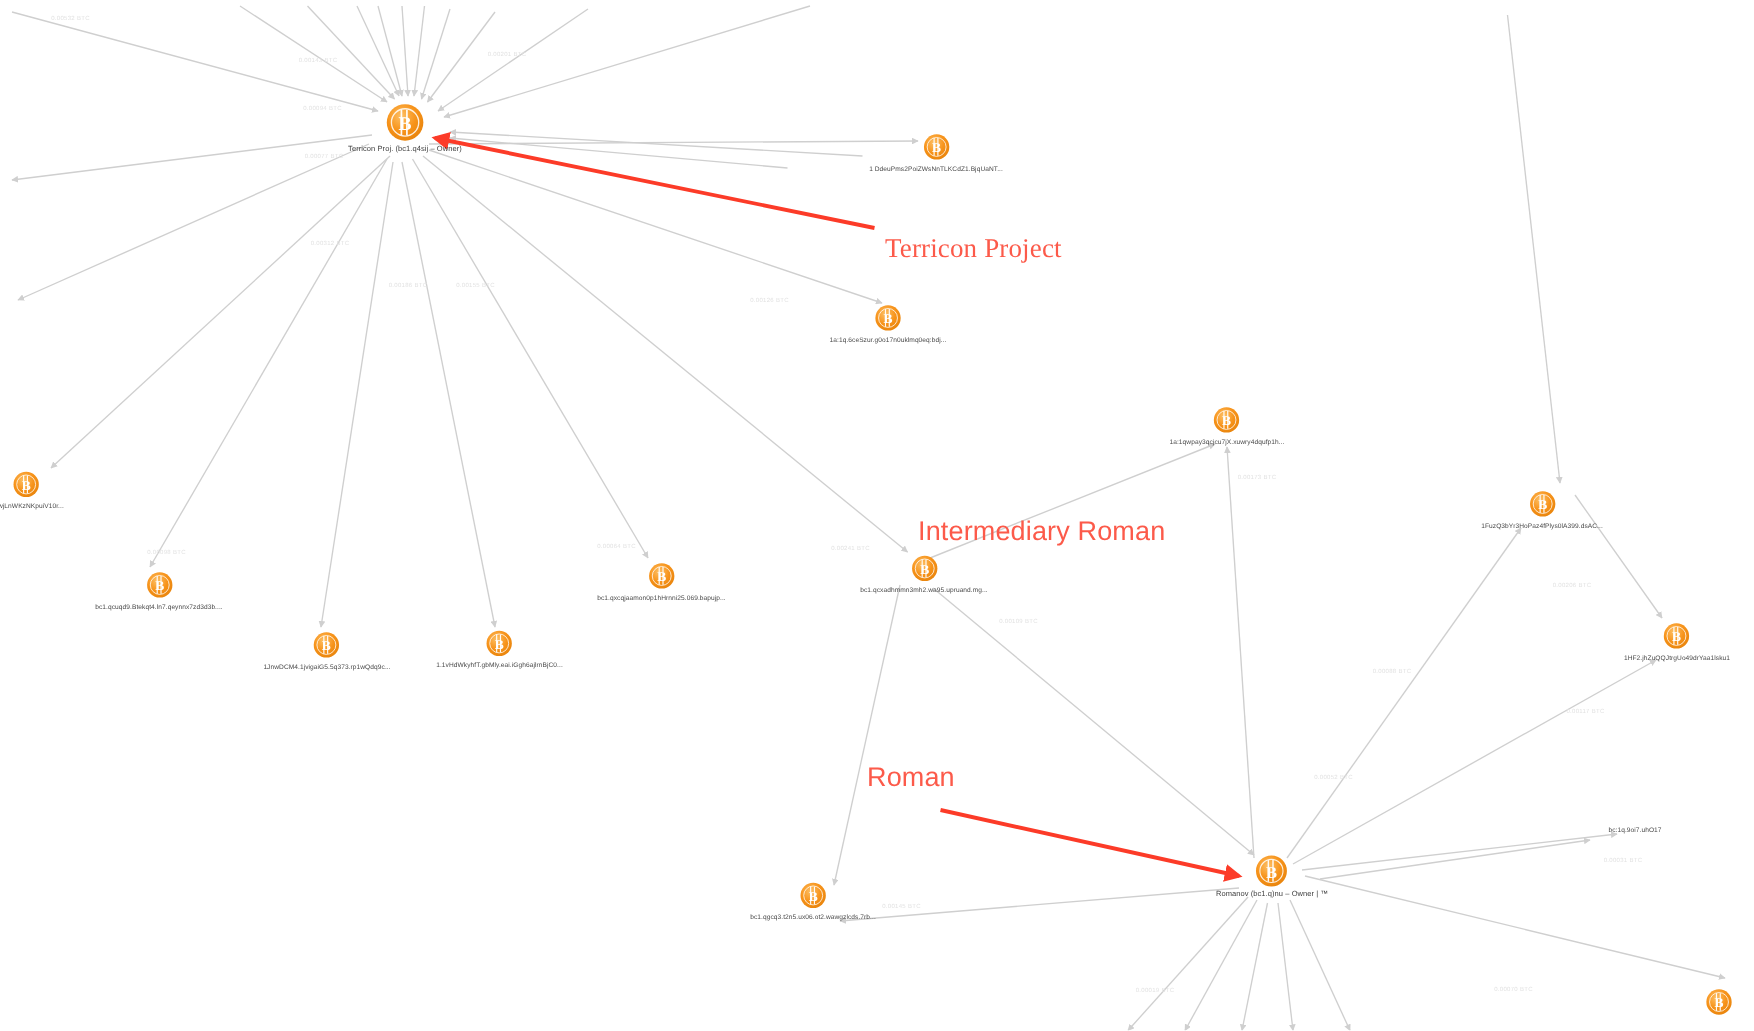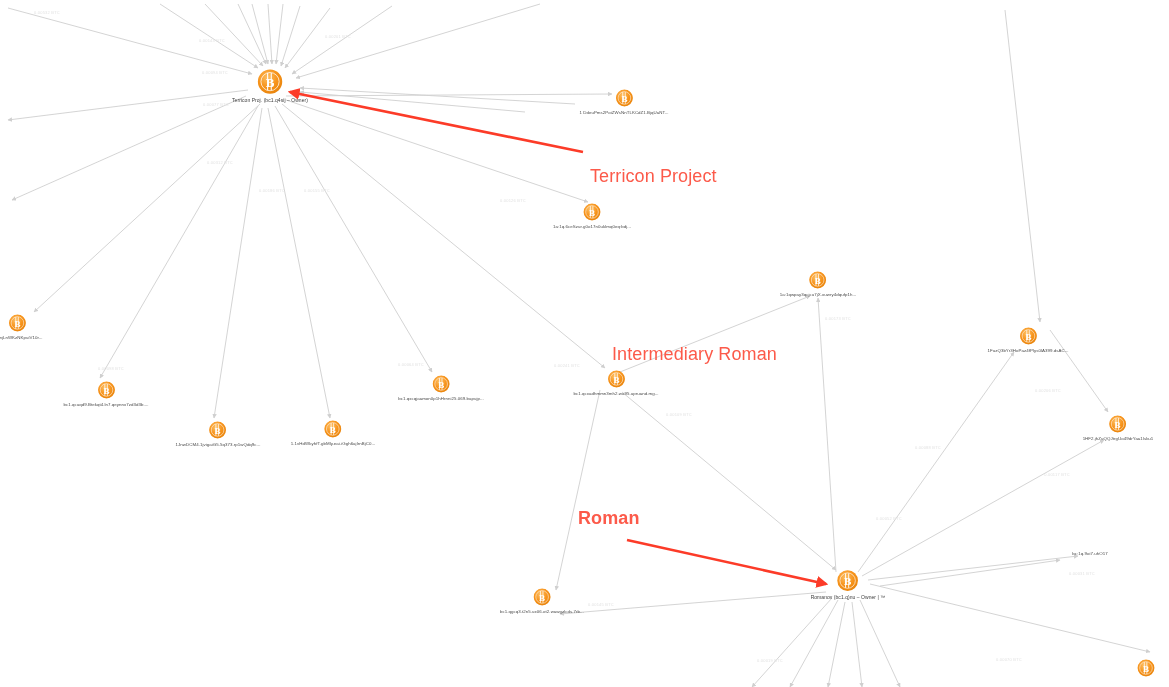--- a/index.html
+++ b/index.html
@@ -453,18 +453,18 @@
             <circle cx="16" cy="16" r="11.2" fill="none" stroke="#ffffff" stroke-width="1.1" opacity="0.85"></circle>
             <text x="16" y="22.4" text-anchor="middle" font-family="Liberation Serif, serif" font-size="16" font-weight="bold" fill="#ffffff">B</text>
             <line x1="13" y1="5.5" x2="13" y2="26.5" stroke="#ffffff" stroke-width="1.4" opacity="0.95"></line>
             <line x1="17.5" y1="5.5" x2="17.5" y2="26.5" stroke="#ffffff" stroke-width="1.4" opacity="0.95"></line>
           </svg>
         </span>
       </div>
     </div>
 
   <div id="annotation-layer">
-      <div class="annotation" style="left: 590px; top: 166px;">Terricon Project</div>
+      <div class="annotation" style="left: 590px; top: 155px; font-family: Liberation Serif, serif;">Terricon Project</div>
       <div class="annotation" style="left: 612px; top: 344px;">Intermediary Roman</div>
-      <div class="annotation" style="left: 578px; top: 508px; font-weight: bold;">Roman</div>
+      <div class="annotation" style="left: 578px; top: 508px;">Roman</div>
     </div>
 
 </div>
 
 </body></html>

